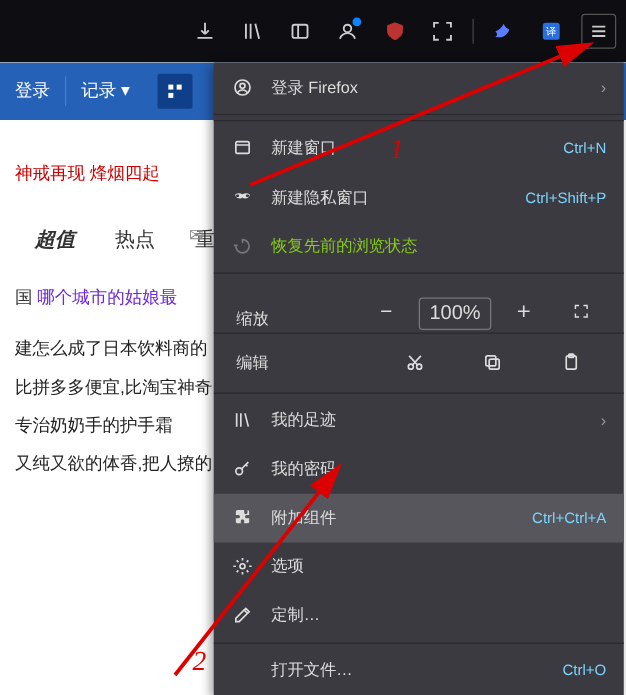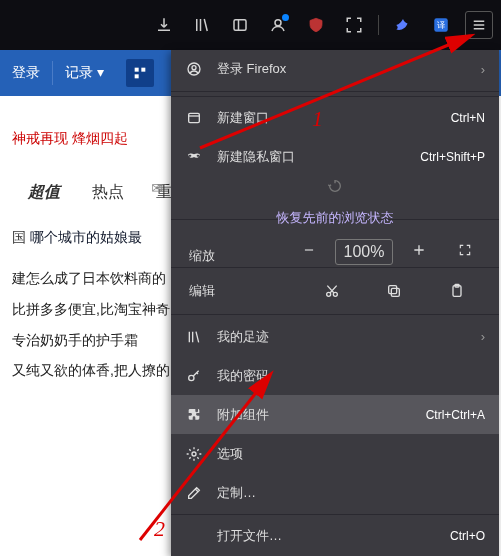--- a/index.html
+++ b/index.html
@@ -26,40 +26,40 @@
   .bluebar .bitem { padding:0 12px; border-left:1px solid #4a7cc7; height:24px; display:flex; align-items:center; }
   .bluebar .bitem:first-child { border-left:none; padding-left:4px; }
   .bluebar .bicon { width:28px; height:28px; background:#103f8a; color:#fff; display:flex; align-items:center; justify-content:center; margin-left:10px; border-radius:2px; }
 
   .content { padding:18px 12px; font-size:14px; color:#333; }
   .redline { color:#c00; margin:16px 0; font-size:14px; }
   .tabs { display:flex; gap:0; margin:26px 0 18px 0; font-size:16px; }
   .tabs .tab { padding:8px 16px; }
   .tabs .tab.active { font-weight:bold;font-style:italic; }
   .newsline { margin:14px 0; font-size:14px; }
-  .newsline .red { color:#0f172a; }
+  .newsline .red { color:#6d28d9; }
   .body-text { margin-top:16px; font-size:14px; line-height:2.2; color:#222; }
 
   .menu {
     position:absolute; top:50px; right:2px; width:328px; bottom:0;
     background:#3b3a40; color:#ddd; font-size:13px;
     box-shadow:-2px 2px 8px rgba(0,0,0,.4);
     display:flex; flex-direction:column;
   }
   .menu-row {
     display:flex; align-items:center; height:40px; padding:0 14px; gap:14px;
     position:relative;
   }
   .menu-row.highlight { background:#57565c; }
-  .menu-row.disabled { color:#c4b5fd;flex-direction:column; }
+  .menu-row.disabled { color:#84cc16; }
   .menu-sep { height:1px; background:#2a2930; margin:2px 0; }
   .menu-icon { width:18px; height:18px; display:flex; align-items:center; justify-content:center; flex-shrink:0; }
   .menu-icon svg { width:16px; height:16px; }
   .menu-label { flex:1; }
-  .menu-shortcut { color:#ffffff; font-size:12px; }
+  .menu-shortcut { color:#7dd3fc; font-size:12px; }
   .chevron { color:#999; }
   .zoom-row { display:flex; align-items:flex-end; height:44px; padding:0 14px; gap:6px; }
   .zoom-label { flex:0 0 auto; margin-right:10px; padding-left:4px; }
   .zoom-btn { width:40px; height:30px; display:flex; align-items:center; justify-content:center; color:#ddd; }
   .zoom-pct { width:58px; height:26px; border:1px solid #777; border-radius:3px; display:flex; align-items:center; justify-content:center; font-size:16px; }
   .edit-row { display:flex; align-items:center; height:44px; padding:0 14px; gap:6px; }
   .edit-label { flex:0 0 auto; margin-right:20px; padding-left:4px; }
   .edit-btn { flex:1; height:30px; display:flex; align-items:center; justify-content:center; }
 
   .arrow1 {

